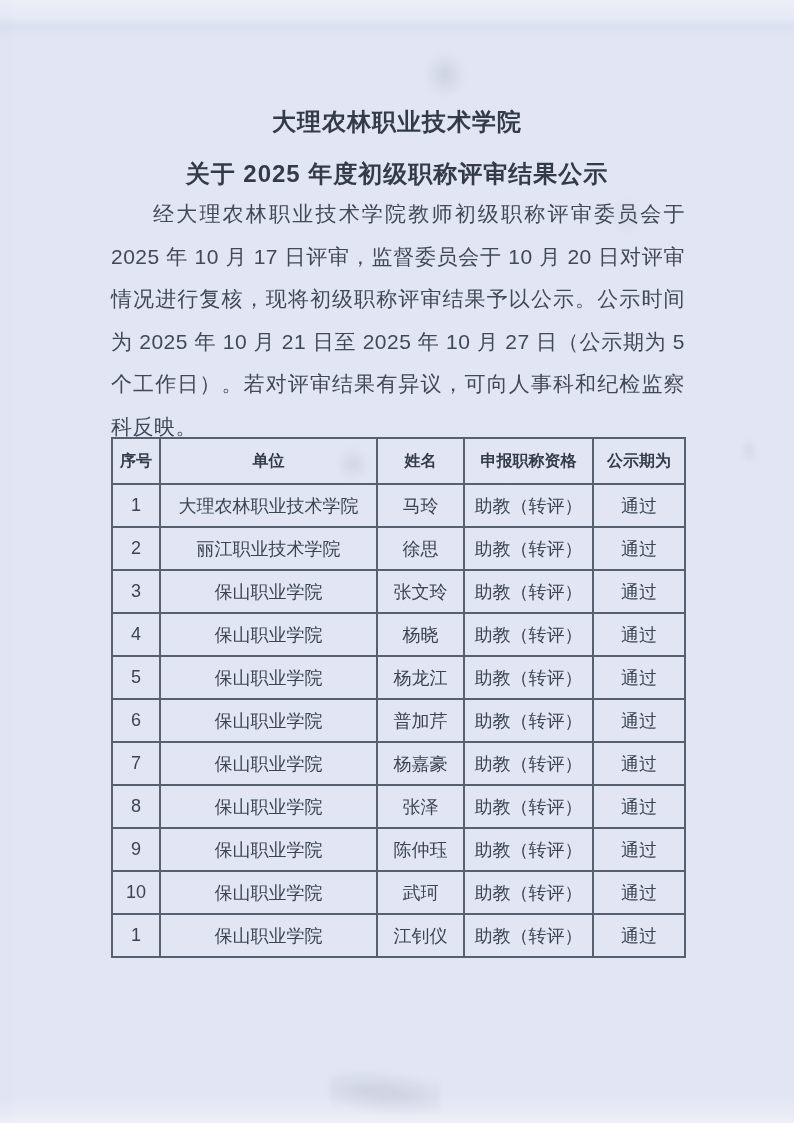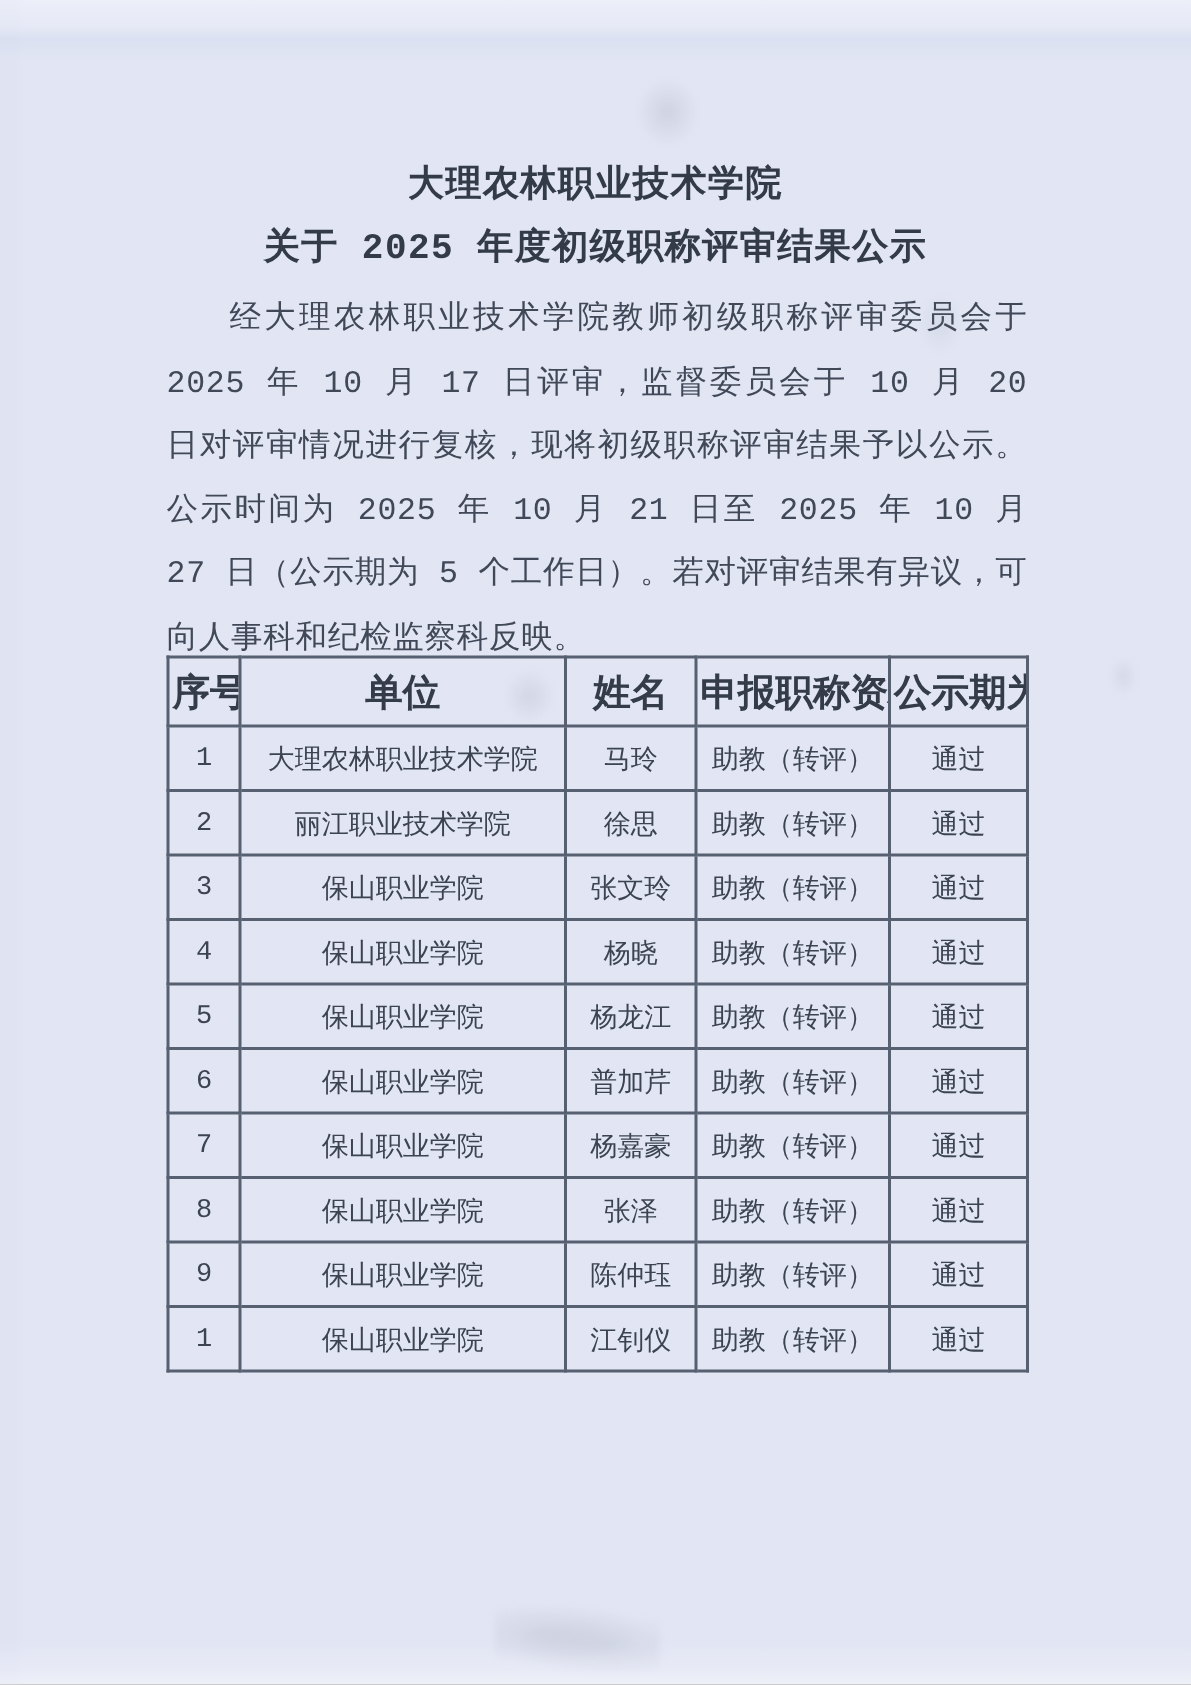--- a/index.html
+++ b/index.html
@@ -7,48 +7,48 @@
   .page{
     position:relative;
     width:794px;height:1123px;
     margin:0 auto;
     background:#f0f2f9;
     background-image:
       linear-gradient(180deg, #fbfcfe 0px, #f4f6fc 18px, #e9edf7 26px, #f0f2f9 40px, #f0f2f9 1096px, #f6f7fc 1112px, #fdfdfe 1123px),
       linear-gradient(90deg, #fdfdfe 0px, #fdfdfe 10px, rgba(240,242,249,0) 16px);
     background-blend-mode:multiply;
     overflow:hidden;
-    font-family:Liberation Mono, monospace;
+    font-family:Liberation Sans, sans-serif;
     color:#3c4452;
   }
   .title{
     position:absolute;left:0;right:0;text-align:center;
     font-weight:bold;font-size:24px;letter-spacing:1px;color:#333b49;
   }
   .title1{top:106px;}
-  .title2{top:148px;}
+  .title2{top:158px;}
   .para{
     position:absolute;top:193px;left:111px;width:574px;
     font-size:21px;line-height:42.5px;
     text-align:justify;text-indent:2em;
     color:#414959;letter-spacing:0.5px;
   }
   table.results{
     position:absolute;top:437px;left:111px;
     border-collapse:collapse;table-layout:fixed;
     width:573px;
   }
   table.results th, table.results td{
     border:2px solid #566070;
     text-align:center;vertical-align:middle;
     padding:0 2px;
     color:#3c4452;
     overflow:hidden;white-space:nowrap;
   }
-  table.results th{height:46px;font-size:25px;font-weight:bold;color:#343c4a;}
+  table.results th{height:46px;font-size:16px;font-weight:bold;color:#343c4a;}
   table.results td{height:43px;font-size:18px;font-weight:normal;}
   
   .smudge{position:absolute;pointer-events:none;filter:blur(2px);}
   .sm1{left:424px;top:52px;width:42px;height:46px;
        background:radial-gradient(ellipse at center, rgba(120,128,148,.18), rgba(120,128,148,0) 70%);}
   .sm2{left:336px;top:446px;width:34px;height:36px;
        background:radial-gradient(ellipse at center, rgba(120,128,148,.15), rgba(120,128,148,0) 70%);}
   .sm3{left:330px;top:1072px;width:110px;height:42px;
        background:
          radial-gradient(ellipse at 30% 40%, rgba(110,118,140,.14), rgba(110,118,140,0) 60%),
@@ -143,20 +143,27 @@
         <td>通过</td>
       </tr>
       <tr>
         <td>9</td>
         <td>保山职业学院</td>
         <td>陈仲珏</td>
         <td>助教（转评）</td>
         <td>通过</td>
       </tr>
       <tr>
+        <td>10</td>
+        <td>保山职业学院</td>
+        <td>武珂</td>
+        <td>助教（转评）</td>
+        <td>通过</td>
+      </tr>
+      <tr>
         <td>1</td>
         <td>保山职业学院</td>
         <td>江钊仪</td>
         <td>助教（转评）</td>
         <td>通过</td>
       </tr>
     </tbody>
   </table>
 
   <div class="smudge sm1"></div>

